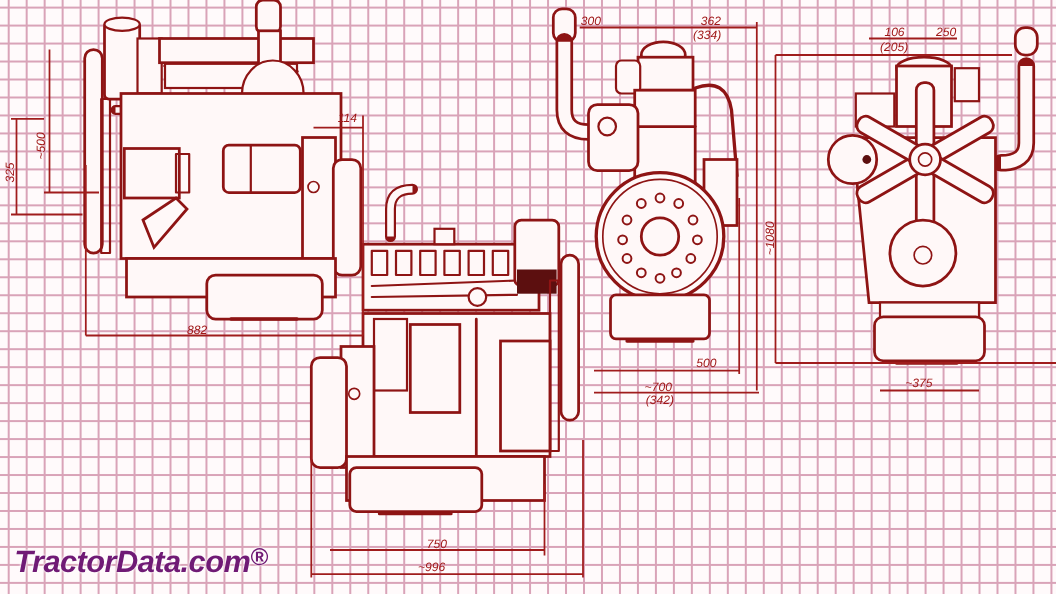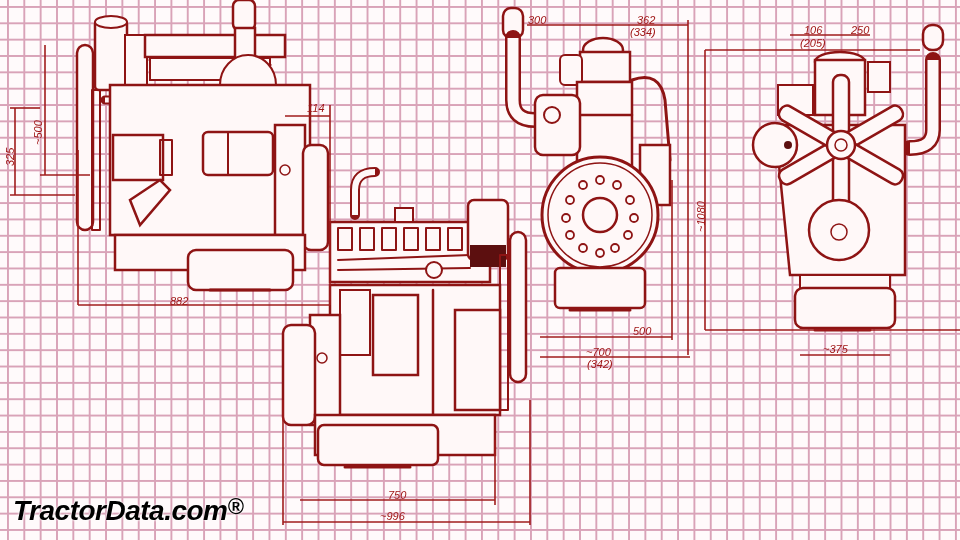--- a/index.html
+++ b/index.html
@@ -12,21 +12,21 @@
     background-size:16.35px 16.35px;
     background-position:7px 6px;}
   svg.drawing{position:absolute;left:0;top:0;}
   .ink{stroke:#8e1414;fill:none;stroke-linecap:round;stroke-linejoin:round;}
   .inkf{fill:#fff8f8;stroke:#8e1414;}
   .dim{stroke:#a01c1c;stroke-width:1.6;fill:none;}
   .dimtxt{position:absolute;color:#a01818;font-family:"Liberation Sans",sans-serif;
     font-style:italic;font-size:11px;line-height:11px;white-space:nowrap;}
   .vert{transform:rotate(-90deg);transform-origin:left top;}
   .brand{position:absolute;left:13px;top:495px;font-family:"Liberation Sans",sans-serif;
-    font-weight:bold;font-style:italic;font-size:28px;color:#000000;letter-spacing:-0.5px;
+    font-weight:bold;font-style:italic;font-size:28px;color:#701a75;letter-spacing:-0.5px;
     text-shadow:0 0 3px #fff,0 0 2px #fff;}
   .brand sup{font-size:22px;position:relative;top:-6px;vertical-align:baseline;}
 </style>
 </head>
 <body>
 
 <div class="grid"></div>
 
 <svg class="drawing" width="960" height="540" viewBox="0 0 960 540">
 

